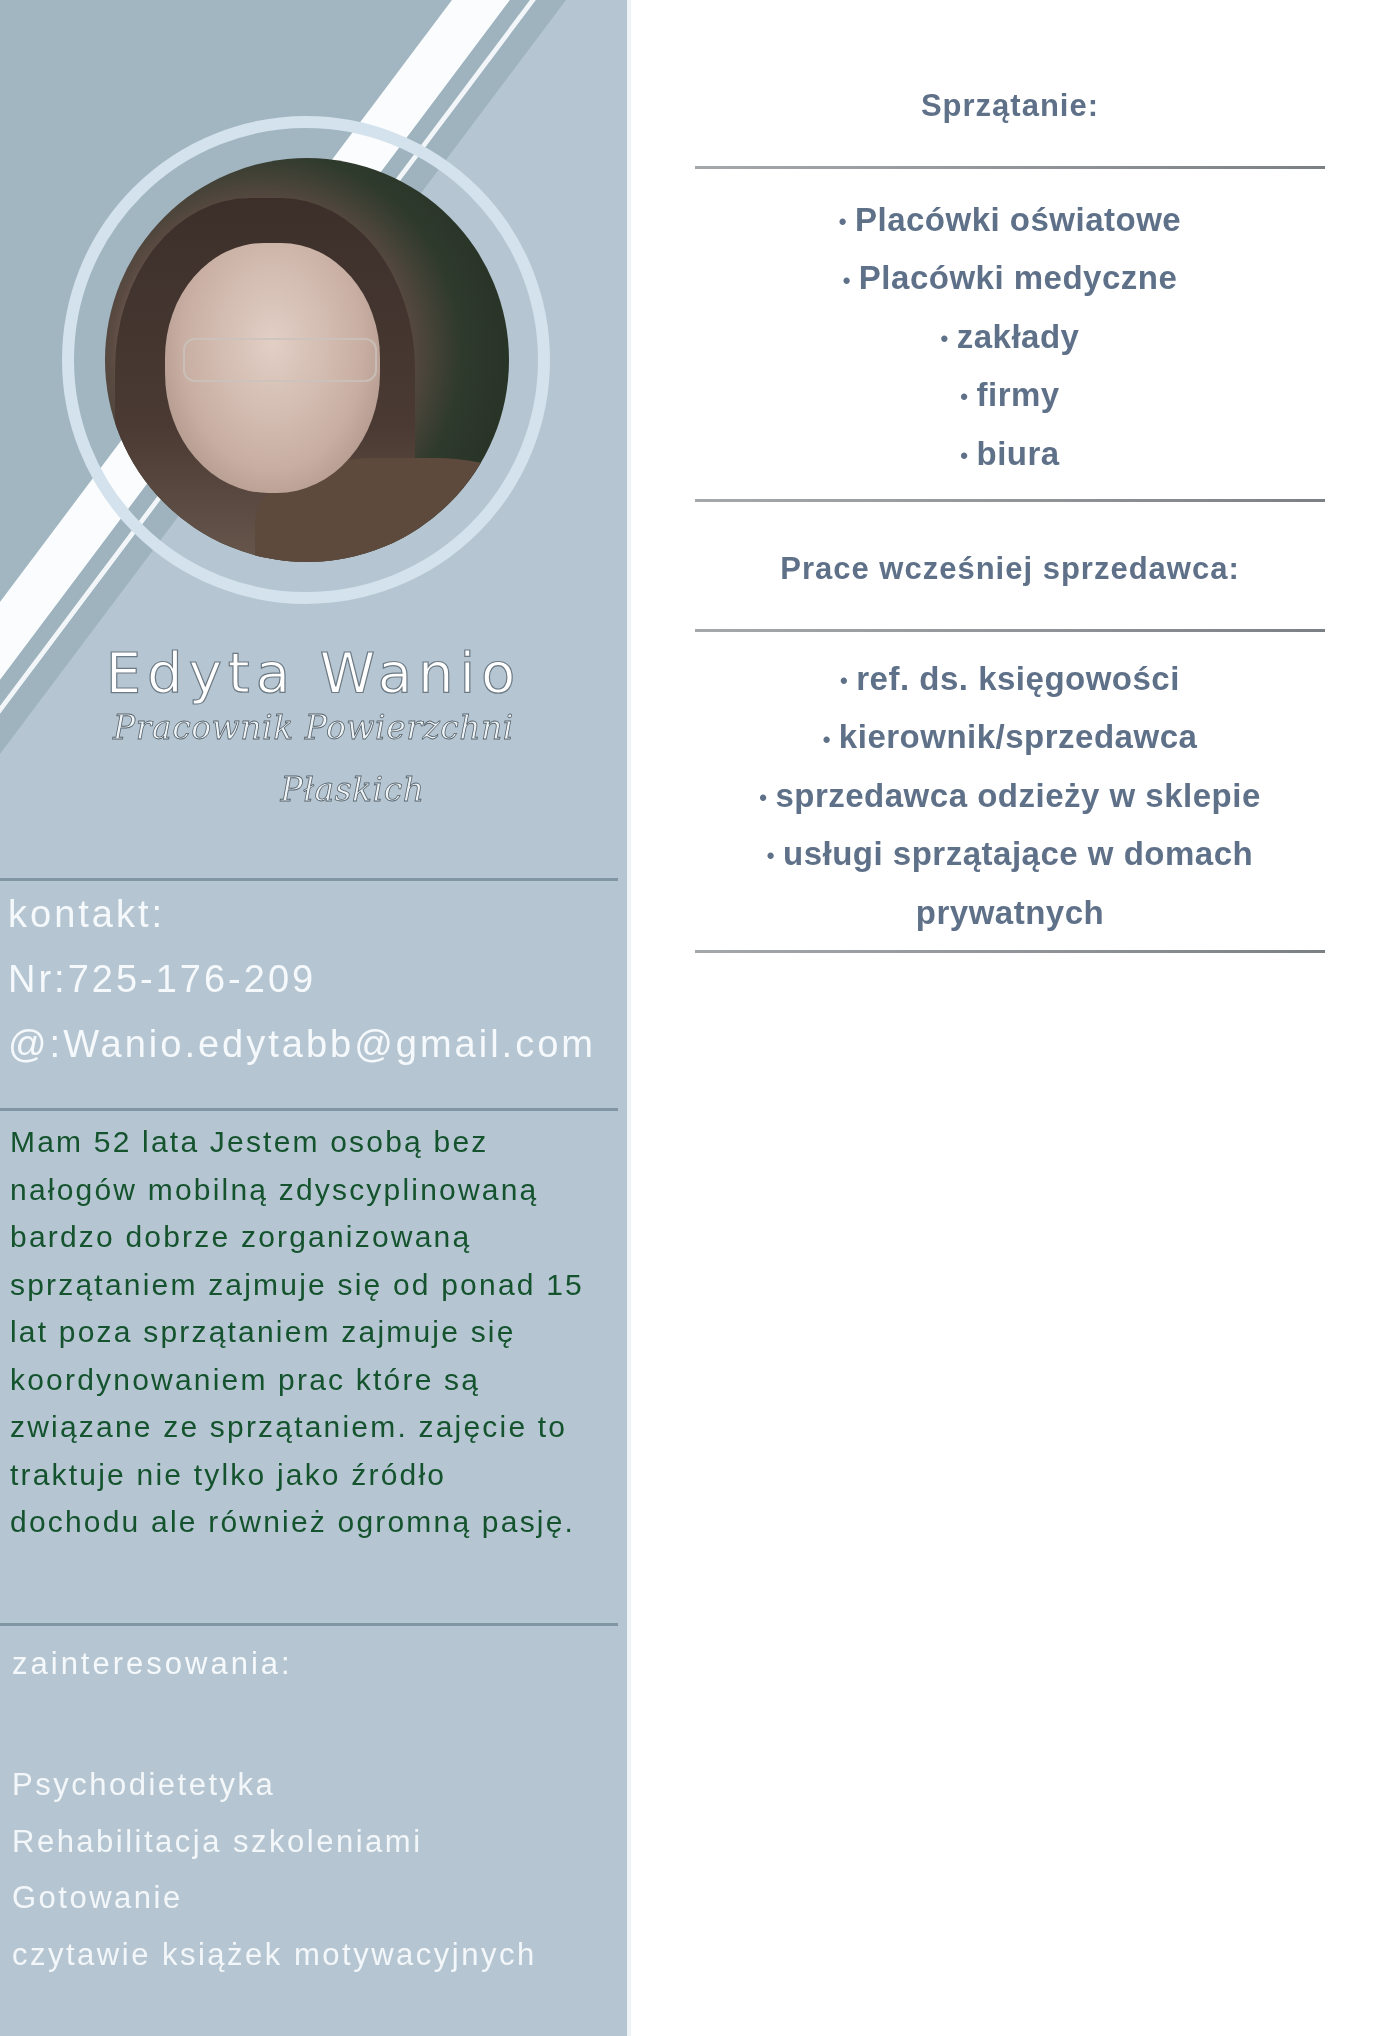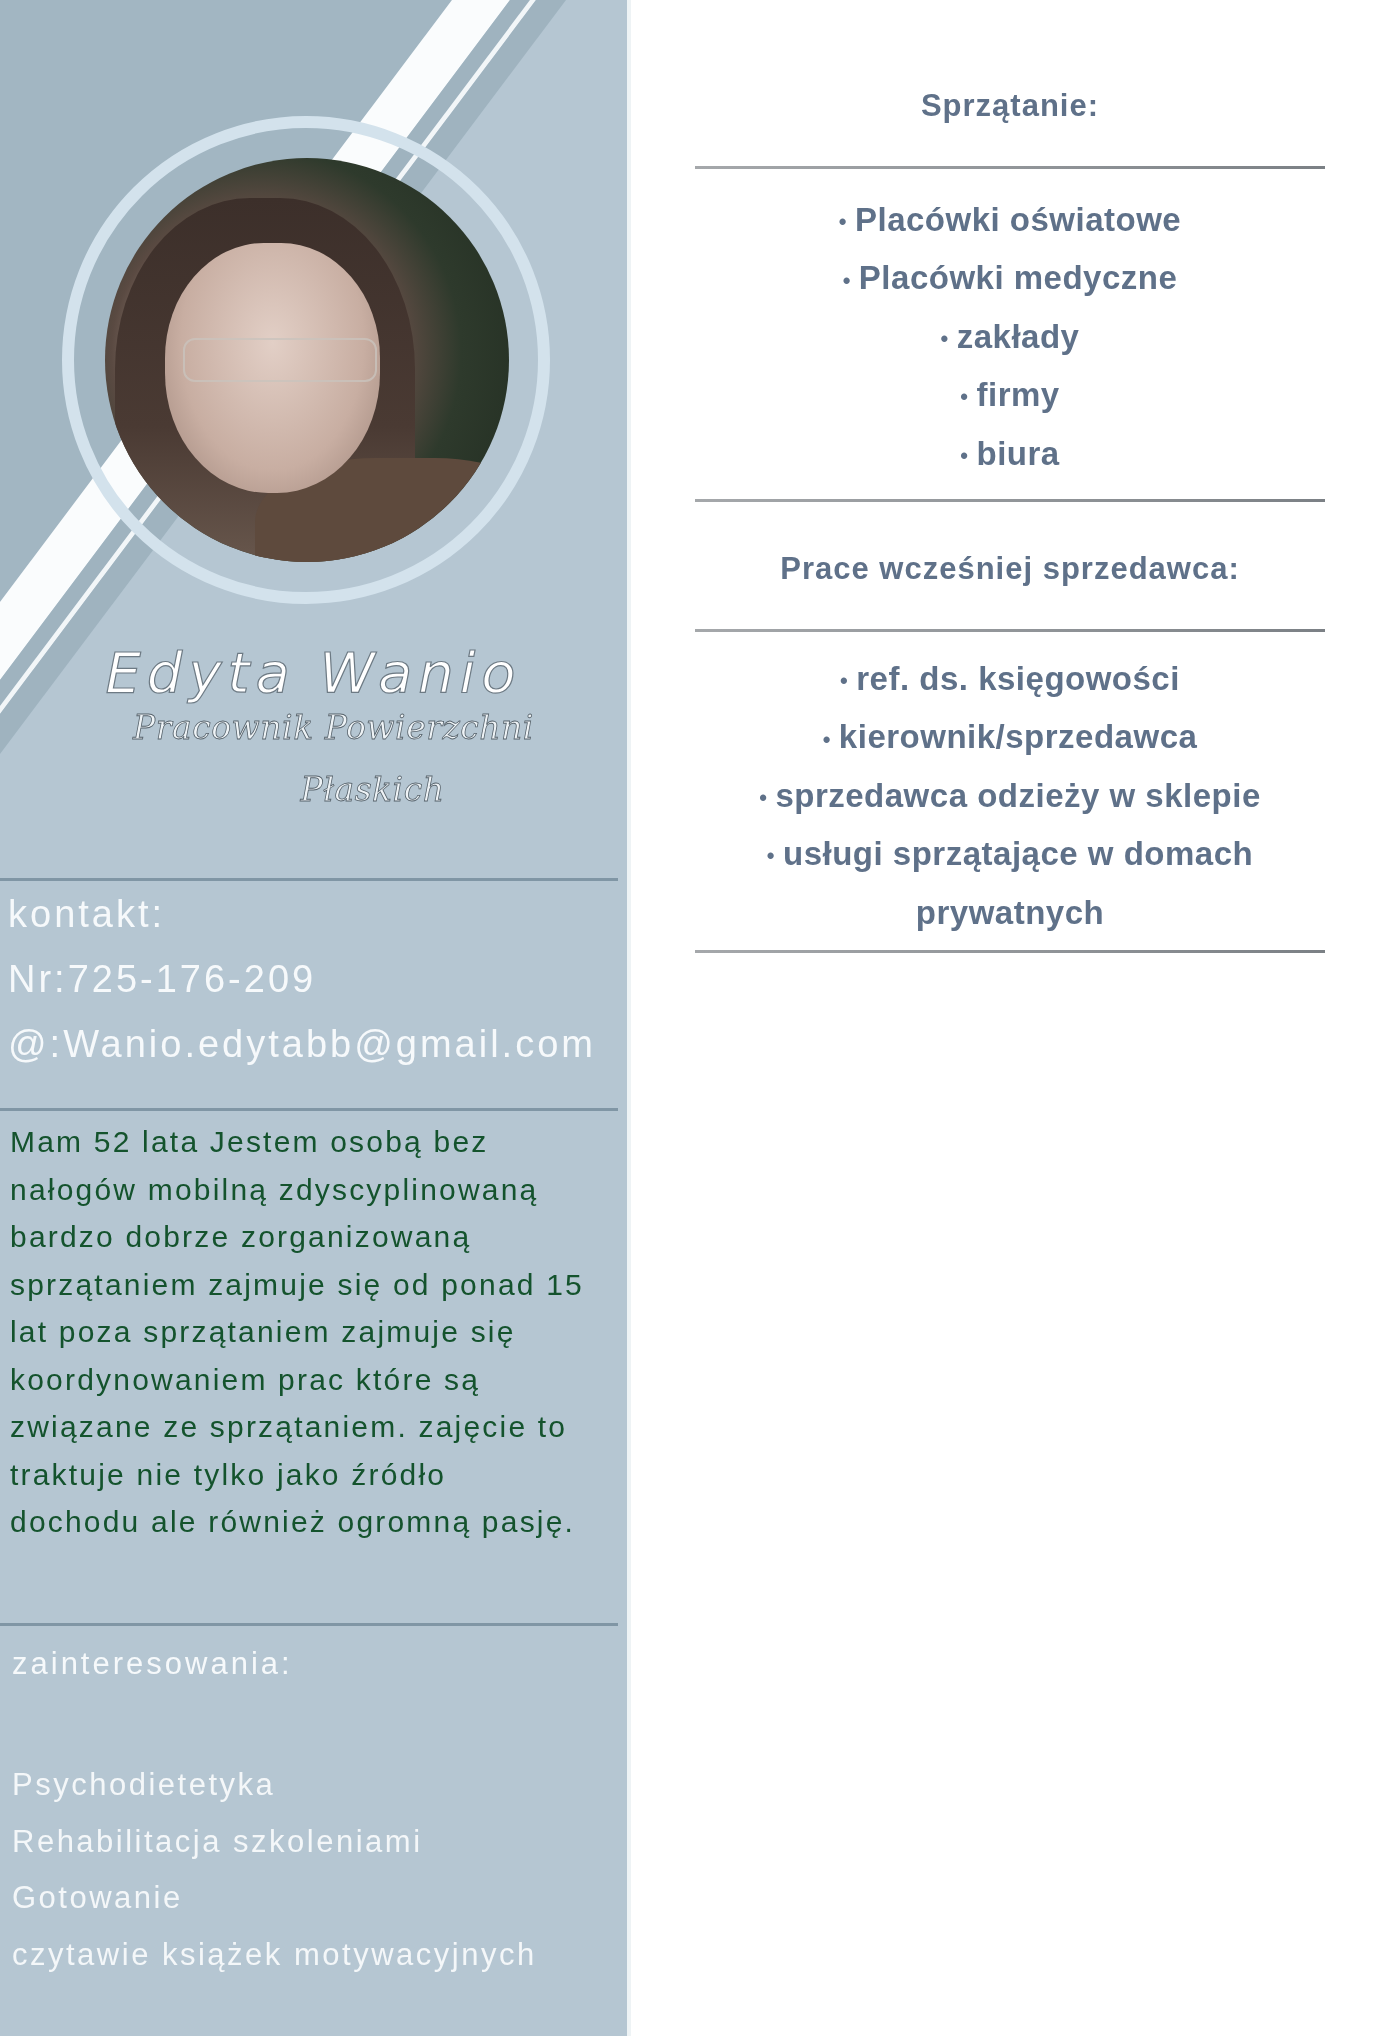--- a/index.html
+++ b/index.html
@@ -39,28 +39,28 @@
     .photo .glasses {
       position: absolute; left: 78px; top: 180px; width: 190px; height: 40px;
       border: 2px solid #c9c3bd; border-radius: 12px; opacity: 0.8;
     }
     .photo .coat {
       position: absolute; left: 150px; top: 300px; width: 300px; height: 160px;
       background: #5e4a3d; border-radius: 40% 40% 0 0;
     }
     .name {
       position: absolute; left: 0; width: 627px; top: 640px; text-align: center;
-      font-family: "DejaVu Sans", sans-serif; font-style: italic; font-size: 56px;
+      font-family: "DejaVu Sans", sans-serif; font-size: 56px;
       letter-spacing: 6px; color: #ffffff;
       -webkit-text-stroke: 1.2px #6d7a84;
     }
     .subtitle {
       position: absolute; left: 0; width: 627px; text-align: center;
       font-family: "DejaVu Serif", serif; font-style: italic; font-size: 33px;
-      color: #eef3f6; -webkit-text-stroke: 0.8px #56626b; letter-spacing: 0.5px; margin-left: 20px;
+      color: #eef3f6; -webkit-text-stroke: 0.8px #56626b; letter-spacing: 0.5px;
     }
     .subtitle.l1 { top: 708px; }
     .subtitle.l2 { top: 770px; padding-left: 39px; }
     .left-divider {
       position: absolute; left: 0; width: 618px; height: 3px; background: #8096a5;
     }
     .left-text {
       position: absolute; left: 8px; color: #f6f9fb;
       font-family: "Liberation Sans", sans-serif; letter-spacing: 3px;
     }

